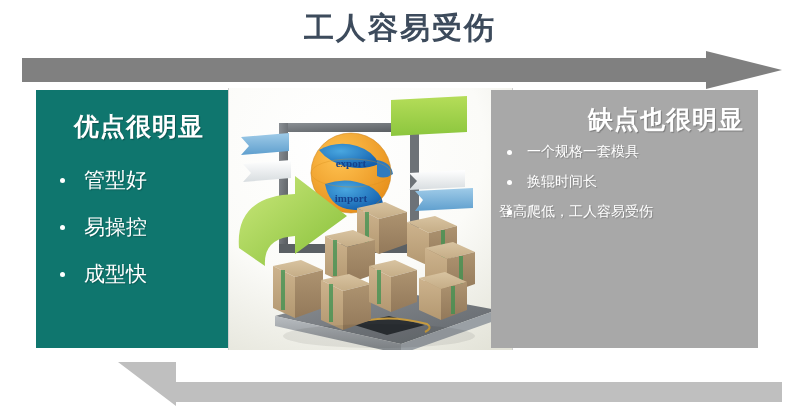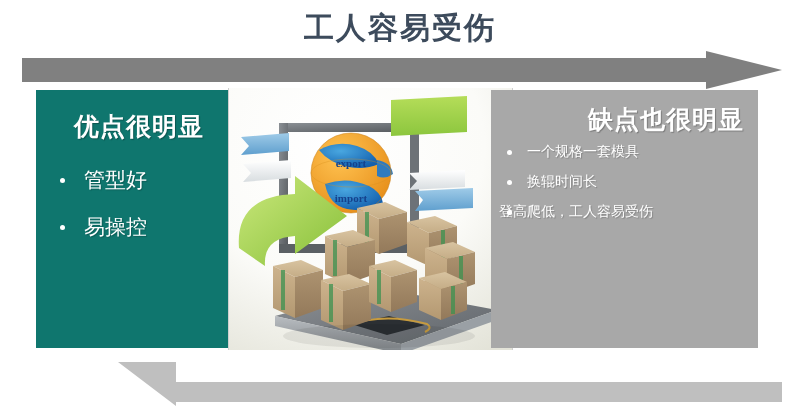--- a/index.html
+++ b/index.html
@@ -171,20 +171,24 @@
   <div class="panel panel-left">
     <div class="panel-heading">优点很明显</div>
     <ul class="bullet-list">
       <li class="bullet-item">
         <span class="dot"></span>
         <span class="btext">管型好</span>
       </li>
       <li class="bullet-item">
         <span class="dot"></span>
         <span class="btext">易操控</span>
+      </li>
+      <li class="bullet-item">
+        <span class="dot"></span>
+        <span class="btext">成型快</span>
       </li>
     </ul>
   </div>
 
   <div class="center-image">
     <svg class="ci-inner" viewBox="0 0 283 262" preserveAspectRatio="xMidYMid slice">
       <defs>
         <radialGradient id="bgGrad" cx="38%" cy="22%" r="95%">
           <stop offset="0%" stop-color="#ffffff"></stop>
           <stop offset="55%" stop-color="#fbfbf8"></stop>

